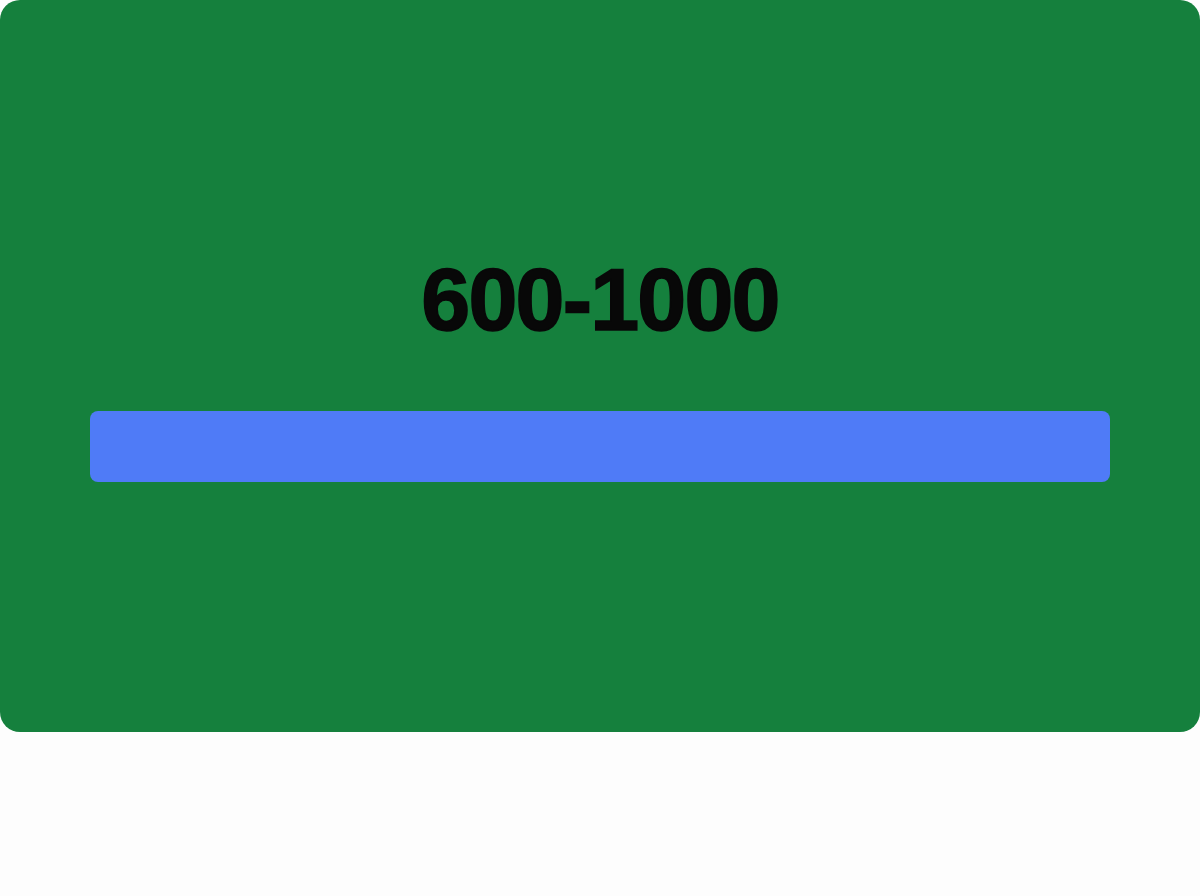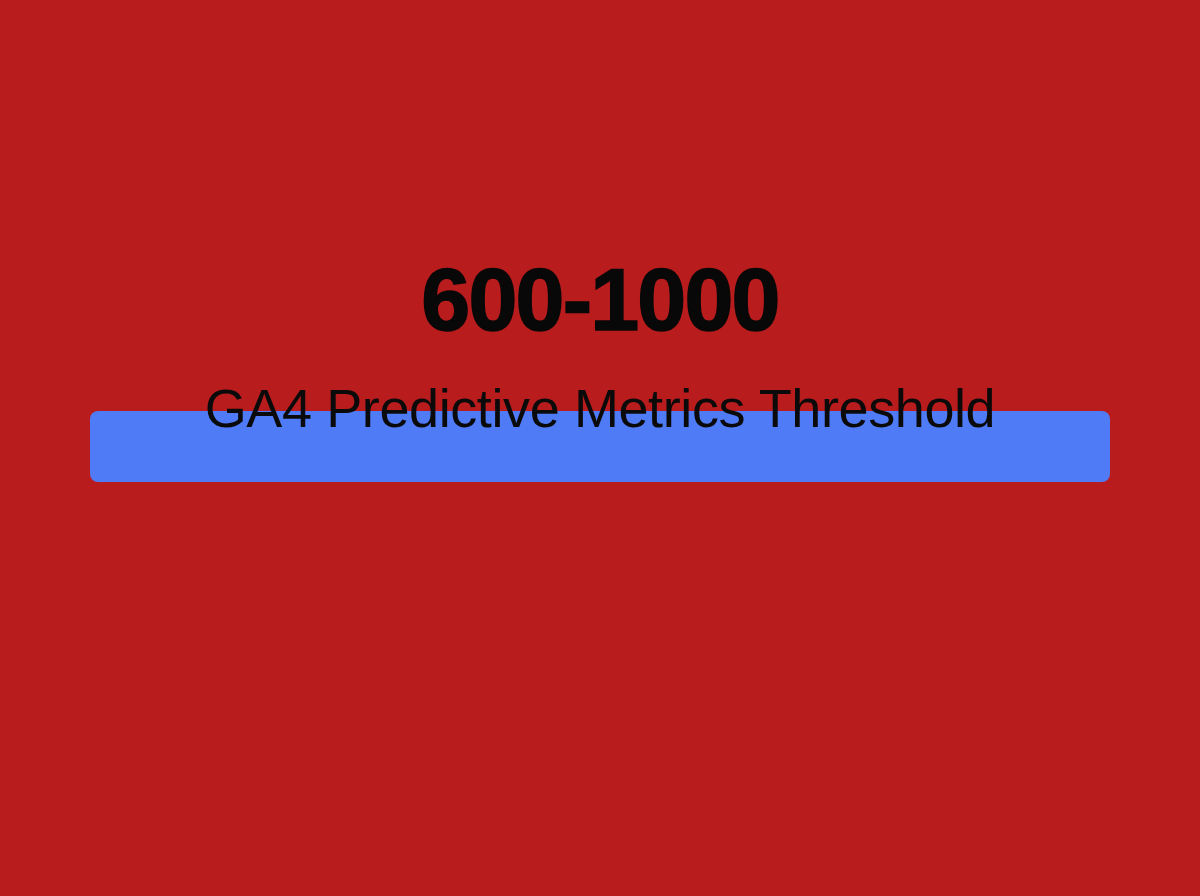--- a/index.html
+++ b/index.html
@@ -13,22 +13,23 @@
     height: 896px;
     background: #fdfdfd;
     font-family: "Liberation Sans", "DejaVu Sans", sans-serif;
     overflow: hidden;
   }
 
   
   .stage {
     position: relative;
     width: 1200px;
-    height: 896px;
-    background: #b91c1c;
+    height: 732px;
+    background: #15803d;
+    border-radius: 20px;
   }
 
   
   .highlight-bar {
     position: absolute;
     left: 90px;
     top: 411px;
     width: 1020px;
     height: 71px;
     background: #4f7bf7;
@@ -93,16 +94,15 @@
 <div class="stage">
 
   <div class="highlight-bar"></div>
 
   <div class="content">
 
     <h1 class="headline">
       <span class="line">600-1000</span>
     </h1>
 
-    <p class="subtitle">GA4 Predictive Metrics Threshold</p>
 
   </div>
 </div>
 
 </body></html>

